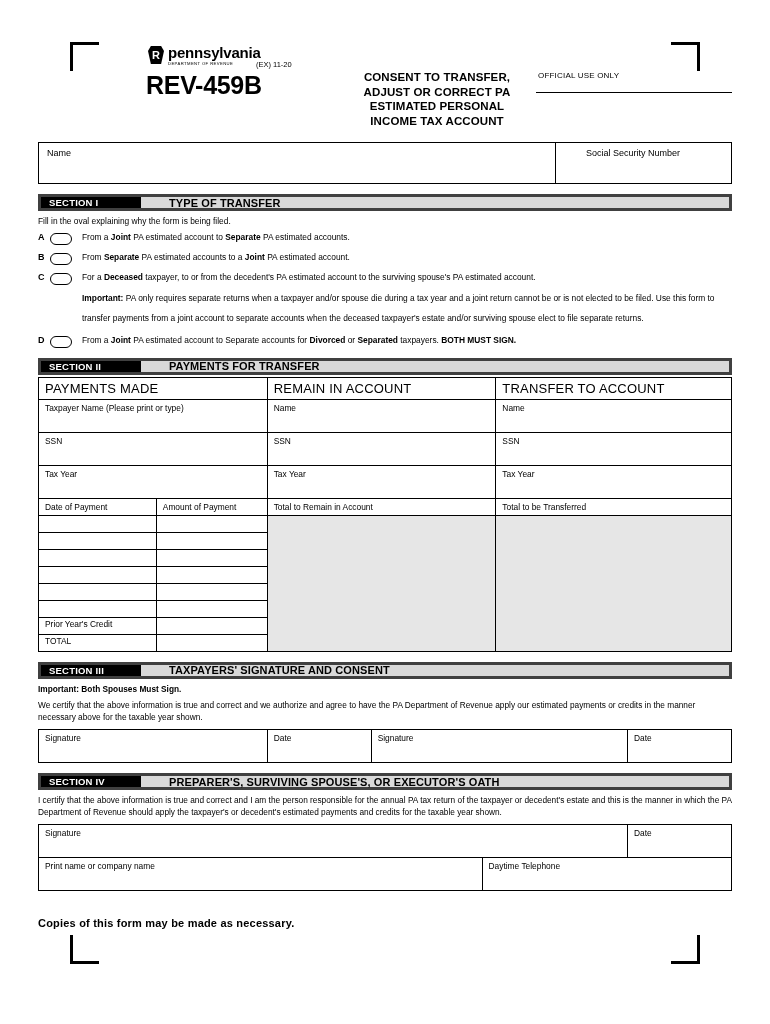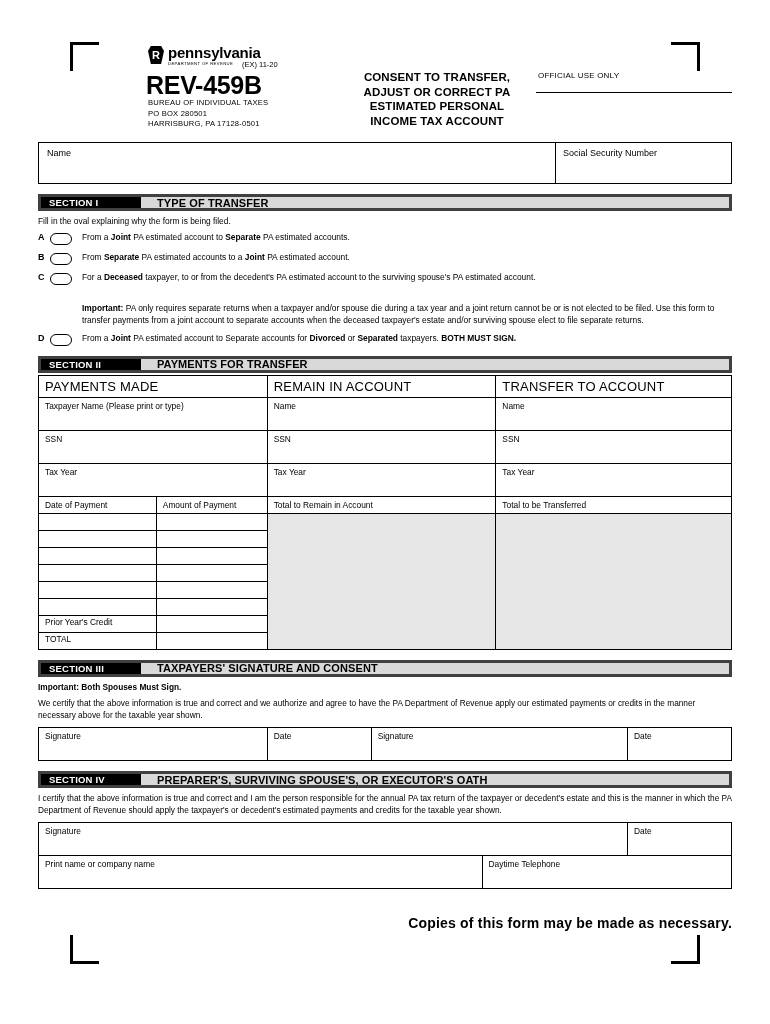--- a/index.html
+++ b/index.html
@@ -69,21 +69,21 @@
     letter-spacing: -0.2px;
     line-height: 14px;
   }
   .logo-text .dept {
     font-size: 4.2px;
     letter-spacing: 0.4px;
     line-height: 7px;
   }
   .ex-code {
     position: absolute;
-    left: 204px;
+    left: 218px;
     top: 16px;
     font-size: 7.5px;
   }
   .form-no {
     position: absolute;
     left: 108px;
     top: 27px;
     font-size: 25px;
     font-weight: bold;
     letter-spacing: -0.3px;
@@ -136,21 +136,21 @@
     top: 0;
     bottom: 0;
     border-left: 1px solid #000;
   }
   .namerow .lbl {
     position: absolute;
     font-size: 9px;
     top: 5px;
   }
   .namerow .lbl.name { left: 8px; }
-  .namerow .lbl.ssn { left: 524px; }
+  .namerow .lbl.ssn { left: 547px; }
 
   
   .secbar {
     display: flex;
     align-items: stretch;
     height: 17px;
     margin-top: 10px;
     border: 3px solid #404040;
     box-sizing: border-box;
     background: #d9d9d9;
@@ -165,21 +165,21 @@
     align-items: center;
     width: 100px;
     box-sizing: border-box;
     letter-spacing: 0.2px;
   }
   .secbar .ttl {
     display: flex;
     align-items: center;
     font-size: 11px;
     font-weight: bold;
-    padding-left: 16px;
+    padding-left: 28px;
     letter-spacing: 0.1px;
   }
 
   
   .instr {
     font-size: 8.4px;
     margin: 5px 0 6px 0;
   }
   .opt {
     display: flex;
@@ -198,22 +198,22 @@
     width: 20px;
     height: 10px;
     border: 1.4px solid #000;
     border-radius: 6px;
     flex: none;
     margin: 1px 10px 0 0;
   }
   .opt .txt { flex: 1; }
   .opt b { font-weight: bold; }
   .sub {
-    margin-top: 18px;
-    line-height: 12px;
+    margin-top: 4px;
+    line-height: 20px;
   }
 
   
   table.grid {
     border-collapse: collapse;
     width: 100%;
     font-size: 8.4px;
     margin-top: 2px;
   }
   table.grid td, table.grid th {
@@ -255,22 +255,22 @@
     font-size: 8.4px;
   }
   .sigtable td {
     border: 1px solid #000;
     padding: 3px 6px;
     height: 26px;
     vertical-align: top;
   }
 
   .footer {
-    text-align: right;
-    font-size: 14px;
+    text-align: left;
+    font-size: 11px;
     font-weight: bold;
     margin-top: 26px;
     letter-spacing: 0.2px;
   }
 </style>
 </head>
 <body>
 
 <div class="page">
 
@@ -284,23 +284,20 @@
     <div class="header">
       <div class="logo-wrap">
         <div class="keystone">R</div>
         <div class="logo-text">
           <div class="pa">pennsylvania</div>
           <div class="dept">DEPARTMENT OF REVENUE</div>
         </div>
       </div>
       <div class="ex-code">(EX) 11-20</div>
       <div class="form-no">REV-459B</div>
-      <div class="bureau" style="white-space: pre-line;">BUREAU OF INDIVIDUAL TAXES
-PO BOX 280501
-HARRISBURG, PA 17128-0501</div>
       <div class="form-title">
         <div>CONSENT TO TRANSFER,</div>
         <div>ADJUST OR CORRECT PA</div>
         <div>ESTIMATED PERSONAL</div>
         <div>INCOME TAX ACCOUNT</div>
       </div>
       <div class="official-use">OFFICIAL USE ONLY</div>
       <div class="official-line"></div>
     </div>
 

